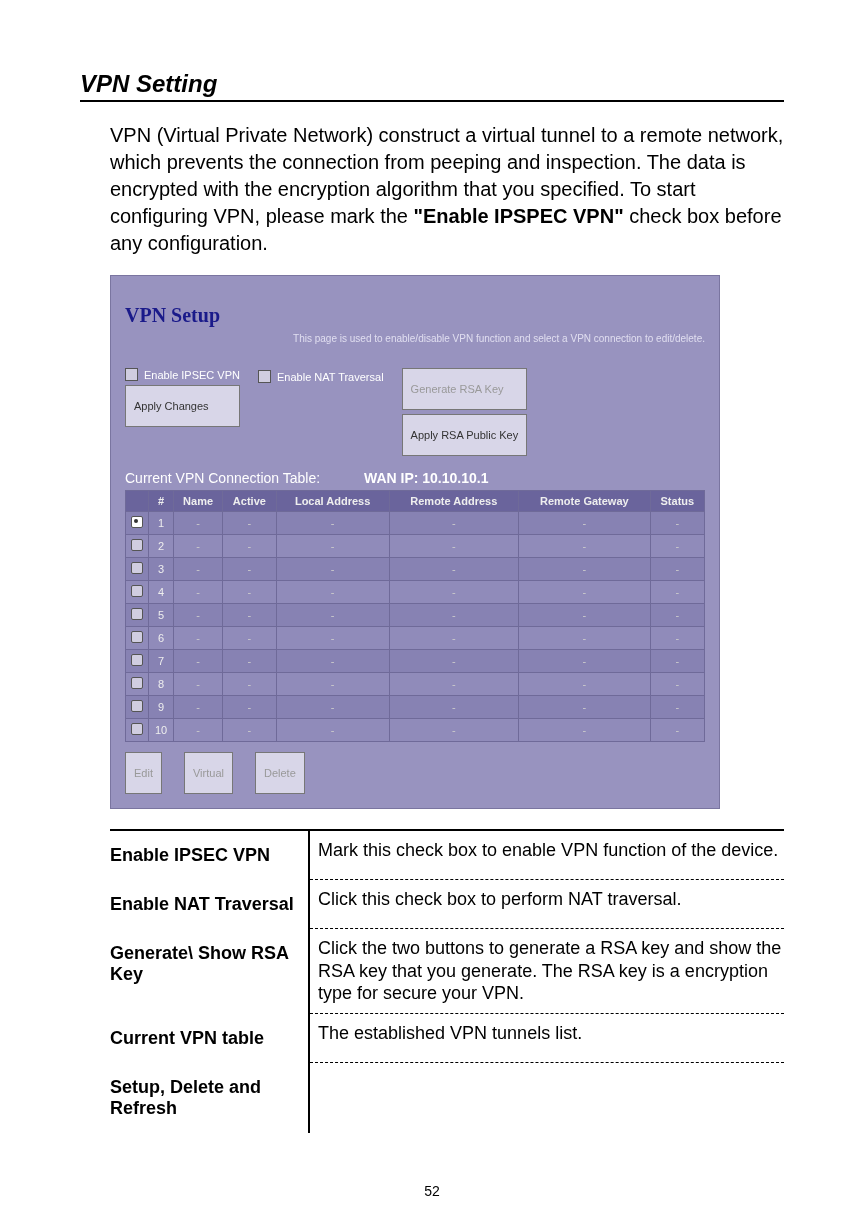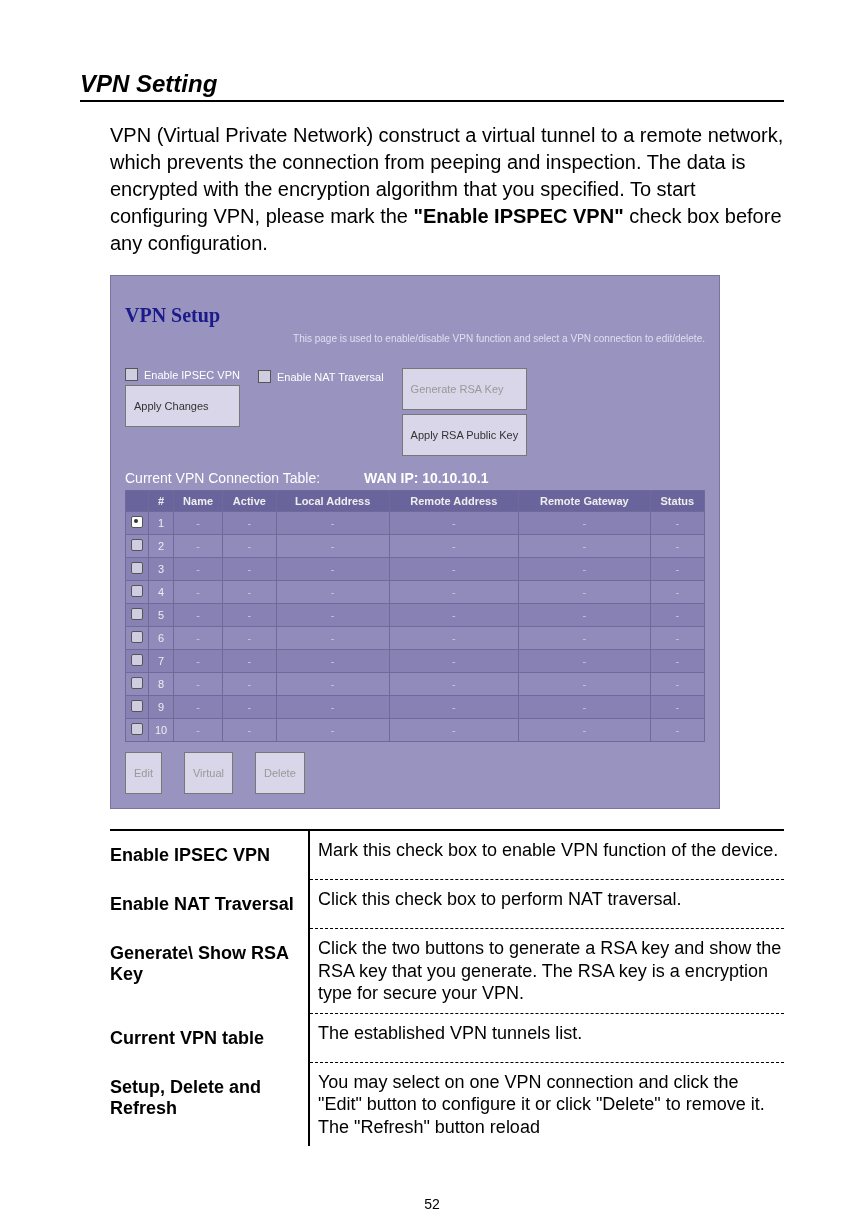--- a/index.html
+++ b/index.html
@@ -313,17 +313,16 @@
   <div class="desc-table" id="desc-table">
       <div class="desc-left">Enable IPSEC VPN</div>
       <div class="desc-right">Mark this check box to enable VPN function of the device.</div>
       <div class="desc-left">Enable NAT Traversal</div>
       <div class="desc-right">Click this check box to perform NAT traversal.</div>
       <div class="desc-left">Generate\ Show RSA Key</div>
       <div class="desc-right">Click the two buttons to generate a RSA key and show the RSA key that you generate. The RSA key is a encryption type for secure your VPN.</div>
       <div class="desc-left">Current VPN table</div>
       <div class="desc-right">The established VPN tunnels list.</div>
       <div class="desc-left">Setup, Delete and Refresh</div>
-      <div class="desc-right last">You may select on one VPN connection and click the "Edit" button to configure it or click "Delete" to remove it. The "Refresh" button reload</div>
     </div>
 
   <div class="page-number">52</div>
 </div>
 
 </body></html>

